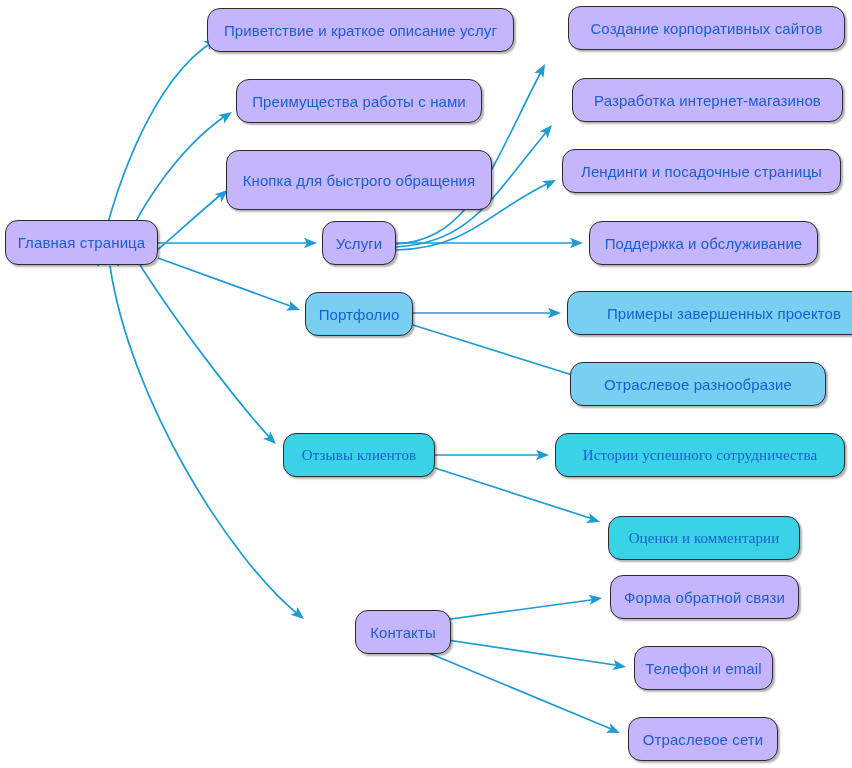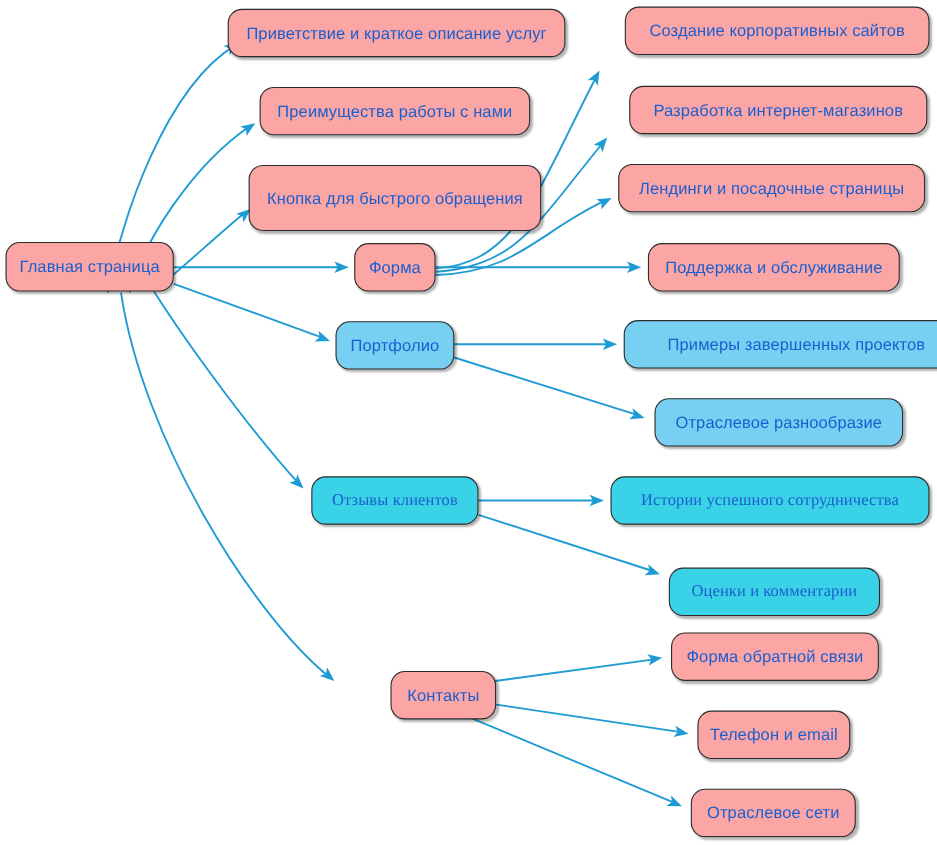--- a/index.html
+++ b/index.html
@@ -33,21 +33,21 @@
     display: flex;
     align-items: center;
     justify-content: center;
     color: #1a5fd0;
     font-size: 15px;
     font-family: "Liberation Sans", sans-serif;
     white-space: nowrap;
     box-shadow: 2px 2px 2px rgba(0,0,0,0.30);
     letter-spacing: 0.1px;
   }
-  .fill-mint { background: #fca5a5; }
+  .fill-mint { background: #c4b5fd; }
   .fill-lightblue { background: #77d0f2; }
   .fill-cyan { background: #3ad2e6; font-family: Liberation Serif, serif; }
 </style>
 </head>
 <body>
 
 <div id="canvas">
 
   <svg id="edges" viewBox="0 0 852 768" xmlns="http://www.w3.org/2000/svg">
       <g>
@@ -131,41 +131,41 @@
       <div class="node fill-mint" style="left: 207px; top: 8px; width: 307px; height: 44px;">
         <span>Приветствие и краткое описание услуг</span>
       </div>
       <div class="node fill-mint" style="left: 236px; top: 79px; width: 246px; height: 44px;">
         <span>Преимущества работы с нами</span>
       </div>
       <div class="node fill-mint" style="left: 226px; top: 150px; width: 266px; height: 60px;">
         <span>Кнопка для быстрого обращения</span>
       </div>
       <div class="node fill-mint" style="left: 322px; top: 221px; width: 74px; height: 44px;">
-        <span>Форма</span>
+        <span>Услуги</span>
       </div>
       <div class="node fill-mint" style="left: 568px; top: 6px; width: 277px; height: 44px;">
         <span>Создание корпоративных сайтов</span>
       </div>
       <div class="node fill-mint" style="left: 572px; top: 78px; width: 271px; height: 44px;">
         <span>Разработка интернет-магазинов</span>
       </div>
       <div class="node fill-mint" style="left: 562px; top: 149px; width: 279px; height: 44px;">
         <span>Лендинги и посадочные страницы</span>
       </div>
       <div class="node fill-mint" style="left: 589px; top: 221px; width: 229px; height: 44px;">
         <span>Поддержка и обслуживание</span>
       </div>
       <div class="node fill-lightblue" style="left: 305px; top: 292px; width: 108px; height: 44px;">
         <span>Портфолио</span>
       </div>
       <div class="node fill-lightblue" style="left: 567px; top: 291px; width: 314px; height: 44px;">
         <span>Примеры завершенных проектов</span>
       </div>
-      <div class="node fill-lightblue" style="left: 595px; top: 362px; width: 226px; height: 44px;">
+      <div class="node fill-lightblue" style="left: 570px; top: 362px; width: 256px; height: 44px;">
         <span>Отраслевое разнообразие</span>
       </div>
       <div class="node fill-cyan" style="left: 283px; top: 433px; width: 152px; height: 44px;">
         <span>Отзывы клиентов</span>
       </div>
       <div class="node fill-cyan" style="left: 555px; top: 433px; width: 290px; height: 44px;">
         <span>Истории успешного сотрудничества</span>
       </div>
       <div class="node fill-cyan" style="left: 608px; top: 504px; width: 192px; height: 44px; margin-top: 12px;">
         <span>Оценки и комментарии</span>

